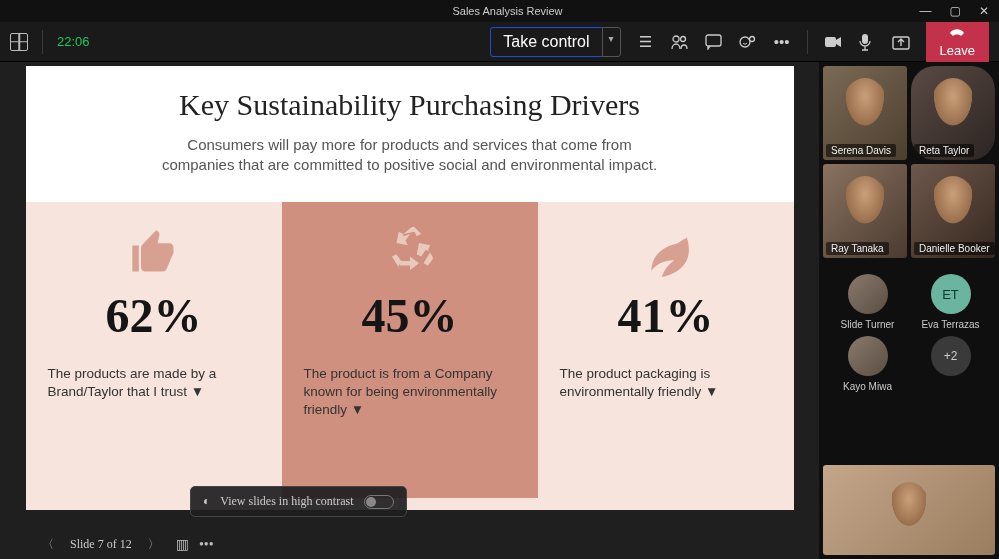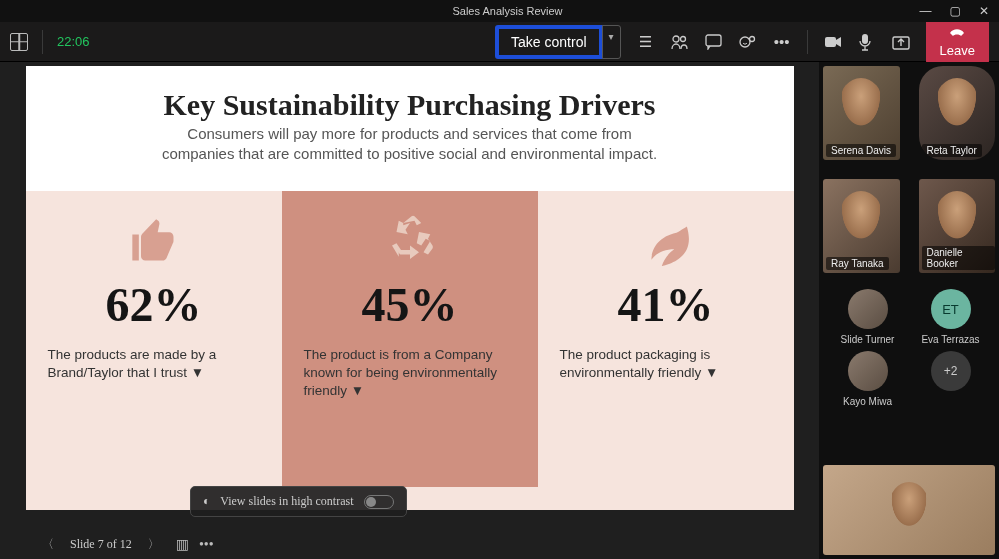--- a/index.html
+++ b/index.html
@@ -12,54 +12,54 @@
 
 .toolbar { height: 40px; background: #1b1a1a; border-bottom:1px solid #000; display:flex; align-items:center; padding:0 10px; gap:10px; }
 .tb-left { display:flex; align-items:center; gap:14px; }
 .grid-icon { width:18px; height:18px; border:1.5px solid #bbb; border-radius:2px; position:relative; }
 .grid-icon:before, .grid-icon:after { content:""; position:absolute; background:#bbb; }
 .grid-icon:before { left:50%; top:0; bottom:0; width:1.5px; transform:translateX(-50%);}
 .grid-icon:after { top:50%; left:0; right:0; height:1.5px; transform:translateY(-50%);}
 .divider-v { width:1px; height:24px; background:#3a3a3a; }
 .timer { font-size:13px; color:#22c55e; }
 .tb-spacer { flex:1; }
-.tb-btn { border:4px solid #1d4ed8; background:transparent; color:#fff; font-size:14px; padding:5px 12px; border-radius:3px; cursor:pointer; }
+.tb-btn { border:1px solid #1d4ed8; background:transparent; color:#fff; font-size:16px; padding:5px 12px; border-radius:3px; cursor:pointer; }
 .tb-dropdown { border-left:1px solid #555; padding:5px 6px; color:#aaa; font-size:10px; margin-left:-1px; border:1px solid #555; border-radius:0 3px 3px 0; }
 .take-control-wrap { display:flex; align-items:stretch; }
 .take-control-wrap .tb-btn { border-radius:3px 0 0 3px; }
 .tb-icons { display:flex; align-items:center; gap:16px; color:#ccc; margin-left:6px; }
 .tb-icons .ico { width:18px; text-align:center; cursor:pointer; font-size:15px; }
 .leave-btn { background:#c4314b; color:#fff; border:none; padding:6px 14px; border-radius:3px; font-size:13px; display:flex; align-items:center; gap:6px; cursor:pointer; margin-left:6px;flex-direction:column; }
 
 .body-area { display:flex; height: calc(559px - 22px - 40px); }
 
 .stage { flex:1; background:#1f1f1f; position:relative; display:flex; flex-direction:column; align-items:center; }
 
 .slide { width: 768px; height: 444px; background:#f6e4dd; margin-top:4px; position:relative; font-family: Georgia, 'Times New Roman', serif; color:#1a1a1a; }
 .slide-header { background:#fff; padding:22px 40px 26px; text-align:center; }
-.slide-title { font-size:30px; font-weight:700; color:#222; margin-bottom:2px; }
+.slide-title { font-size:30px; font-weight:400; color:#222; margin-bottom:13px; }
 .slide-sub { font-size:15px; color:#555; line-height:1.35; font-family:"Segoe UI",Arial,sans-serif; max-width:520px; margin:0 auto; }
 .columns { display:flex; height:calc(100% - 148px); }
 .col { flex:1; padding:20px 22px 10px; text-align:center; }
 .col.mid { background:#cf9080; }
 .big-icon { height:60px; display:flex; align-items:center; justify-content:center; color:#d8a091; margin-bottom:6px; }
 .col.mid .big-icon { color:#e8cabd; }
-.stat { font-size:48px; font-weight:700; font-family:Georgia,serif; color:#151515; margin-bottom:14px;}
+.stat { font-size:48px; font-weight:700; font-family:Georgia,serif; color:#151515; margin-bottom:22px;}
 .desc { font-size:13.5px; color:#333; font-family:"Segoe UI",Arial,sans-serif; text-align:left; line-height:1.35; }
 
 .hc-toggle { position:absolute; bottom:42px; left:190px; background:rgba(30,30,30,0.92); border:1px solid #444; border-radius:5px; padding:7px 12px; display:flex; align-items:center; gap:10px; font-size:12px; color:#ccc; font-family:"Segoe UI"; }
 .switch { width:30px; height:14px; border:1px solid #777; border-radius:8px; position:relative; }
 .switch:before { content:""; width:10px; height:10px; background:#888; border-radius:50%; position:absolute; left:1px; top:1px; }
 
 .bottombar { position:absolute; bottom:4px; left:36px; display:flex; align-items:center; gap:10px; color:#ccc; font-size:12px; font-family:"Segoe UI"; }
 .nav-arrow { padding:2px 6px; cursor:pointer; color:#aaa; }
 .bb-ico { cursor:pointer; color:#bbb; font-size:14px; }
 
 .sidebar { width:180px; background:#0f0f0f; display:flex; flex-direction:column; padding:4px; gap:4px; overflow:hidden;}
-.video-grid { display:grid; grid-template-columns:1fr 1fr; gap:19px; }
+.video-grid { display:grid; grid-template-columns:1fr 1fr; gap:4px; }
 .video-tile { position:relative; height:94px; border-radius:3px; overflow:hidden; background:linear-gradient(135deg,#6b5b4e,#3a3230); }
 .video-tile.v1 { background:linear-gradient(135deg,#7a6a55,#4d3f30);}
 .video-tile.v2 { background:linear-gradient(135deg,#5a4a44,#2c2522);border-radius:24px;}
 .video-tile.v3 { background:linear-gradient(135deg,#8a7260,#4a3b30);padding-left:24px;}
 .video-tile.v4 { background:linear-gradient(135deg,#6e584c,#35281f);padding-left:28px;}
 .face { position:absolute; left:50%; top:40%; transform:translate(-50%,-50%); width:44px; height:52px; background:radial-gradient(ellipse at 50% 35%, #caa07a 0%, #9a6f4d 60%, transparent 62%); border-radius:50% 50% 45% 45%; }
 .name-tag { position:absolute; bottom:3px; left:3px; background:rgba(0,0,0,0.55); font-size:10px; padding:1px 5px; border-radius:2px; color:#eee; }
 
 .avatar-grid { display:grid; grid-template-columns:1fr 1fr; gap:6px; margin-top:12px; padding:0 6px;}
 .avatar-cell { display:flex; flex-direction:column; align-items:center; gap:5px; }

